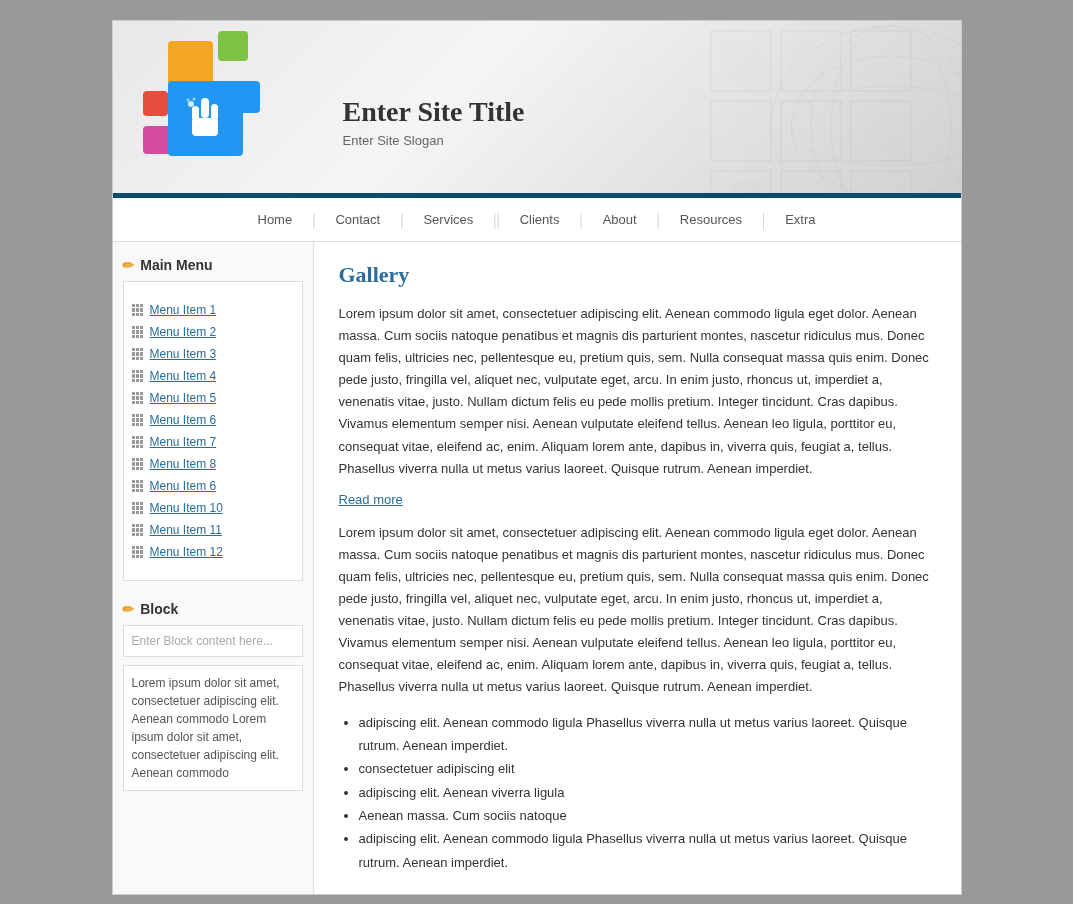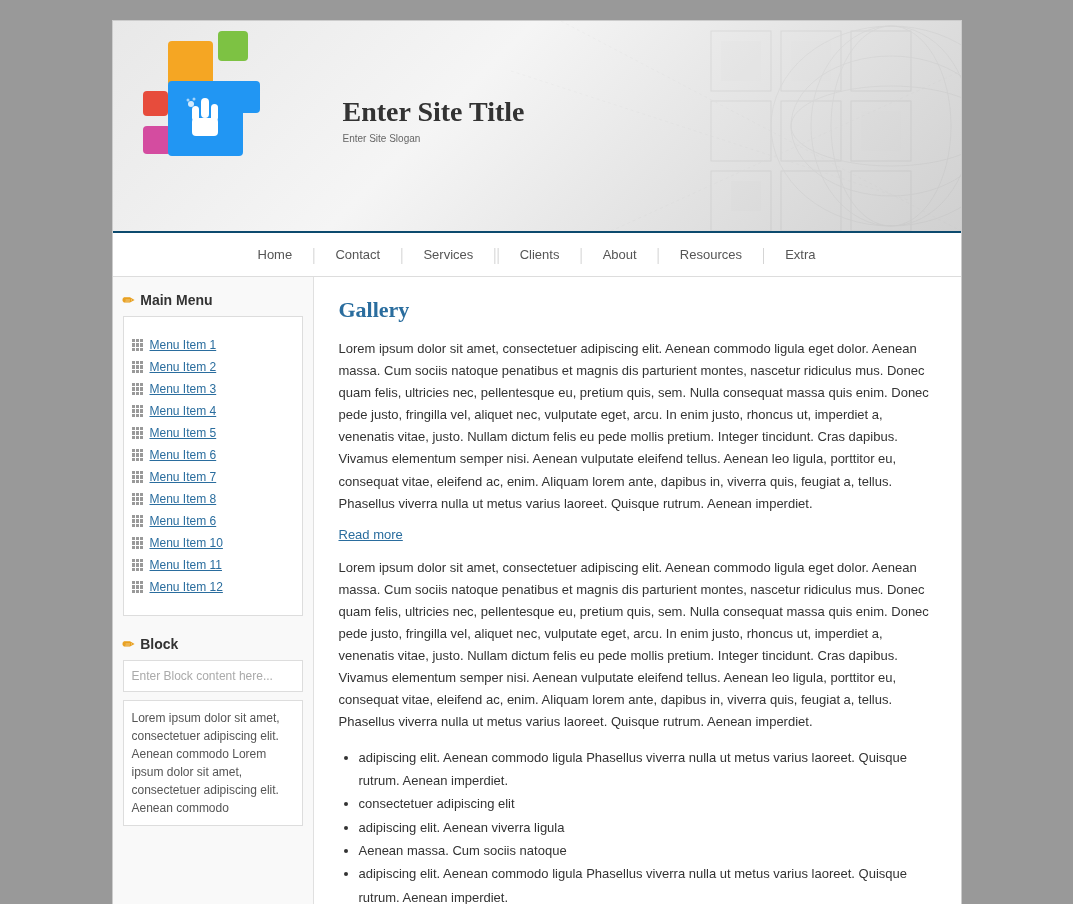--- a/index.html
+++ b/index.html
@@ -12,21 +12,21 @@
     #page-wrapper {
       width: 850px;
       margin: 20px auto;
       background: #fff;
       border: 1px solid #ccc;
     }
 
     
     #header {
       position: relative;
-      height: 210px;
+      height: 172px;
       background: linear-gradient(135deg, #e8e8e8 0%, #f5f5f5 40%, #d0d0d0 100%);
       overflow: hidden;
     }
     #logo-icon {
       position: relative;
       width: 155px;
       height: 155px;
     }
     .logo-square {
       position: absolute;
@@ -34,21 +34,21 @@
     }
     #site-title-area {
       position: absolute;
       left: 230px;
       top: 75px;
     }
 
     
     #nav {
       background: #fff;
-      border-top: 2px solid #0c4a6e;
+      border-top: 5px solid #0c4a6e;
       border-bottom: 1px solid #ddd;
       display: flex;
       align-items: center;
       justify-content: center;
       padding: 0;
     }
     .nav-item {
       display: flex;
       align-items: center;
     }
@@ -256,21 +256,21 @@
             <circle cx="6" cy="8" r="3" fill="white" opacity="0.8"></circle>
             <circle cx="3" cy="4" r="1.5" fill="white" opacity="0.6"></circle>
             <circle cx="9" cy="3" r="1.5" fill="white" opacity="0.6"></circle>
           </g>
         </svg>
       </div>
     </div>
 
     <div id="site-title-area" style="position:absolute;left:230px;top:75px;">
       <h1 style="font-size:28px;font-weight:bold;color:#333;font-family:Georgia,serif;">Enter Site Title</h1>
-      <p style="font-size:10px;color:#666;font-family:Arial,sans-serif;margin-top:5px;">Enter Site Slogan</p>
+      <p style="font-size:13px;color:#666;font-family:Arial,sans-serif;margin-top:5px;">Enter Site Slogan</p>
     </div>
   </div>
 
   <nav id="nav">
     <div class="nav-item">
       <a class="nav-link" href="#">Home</a>
     </div>
     <span class="nav-sep">|</span>
     <div class="nav-item">
       <a class="nav-link" href="#">Contact</a>

